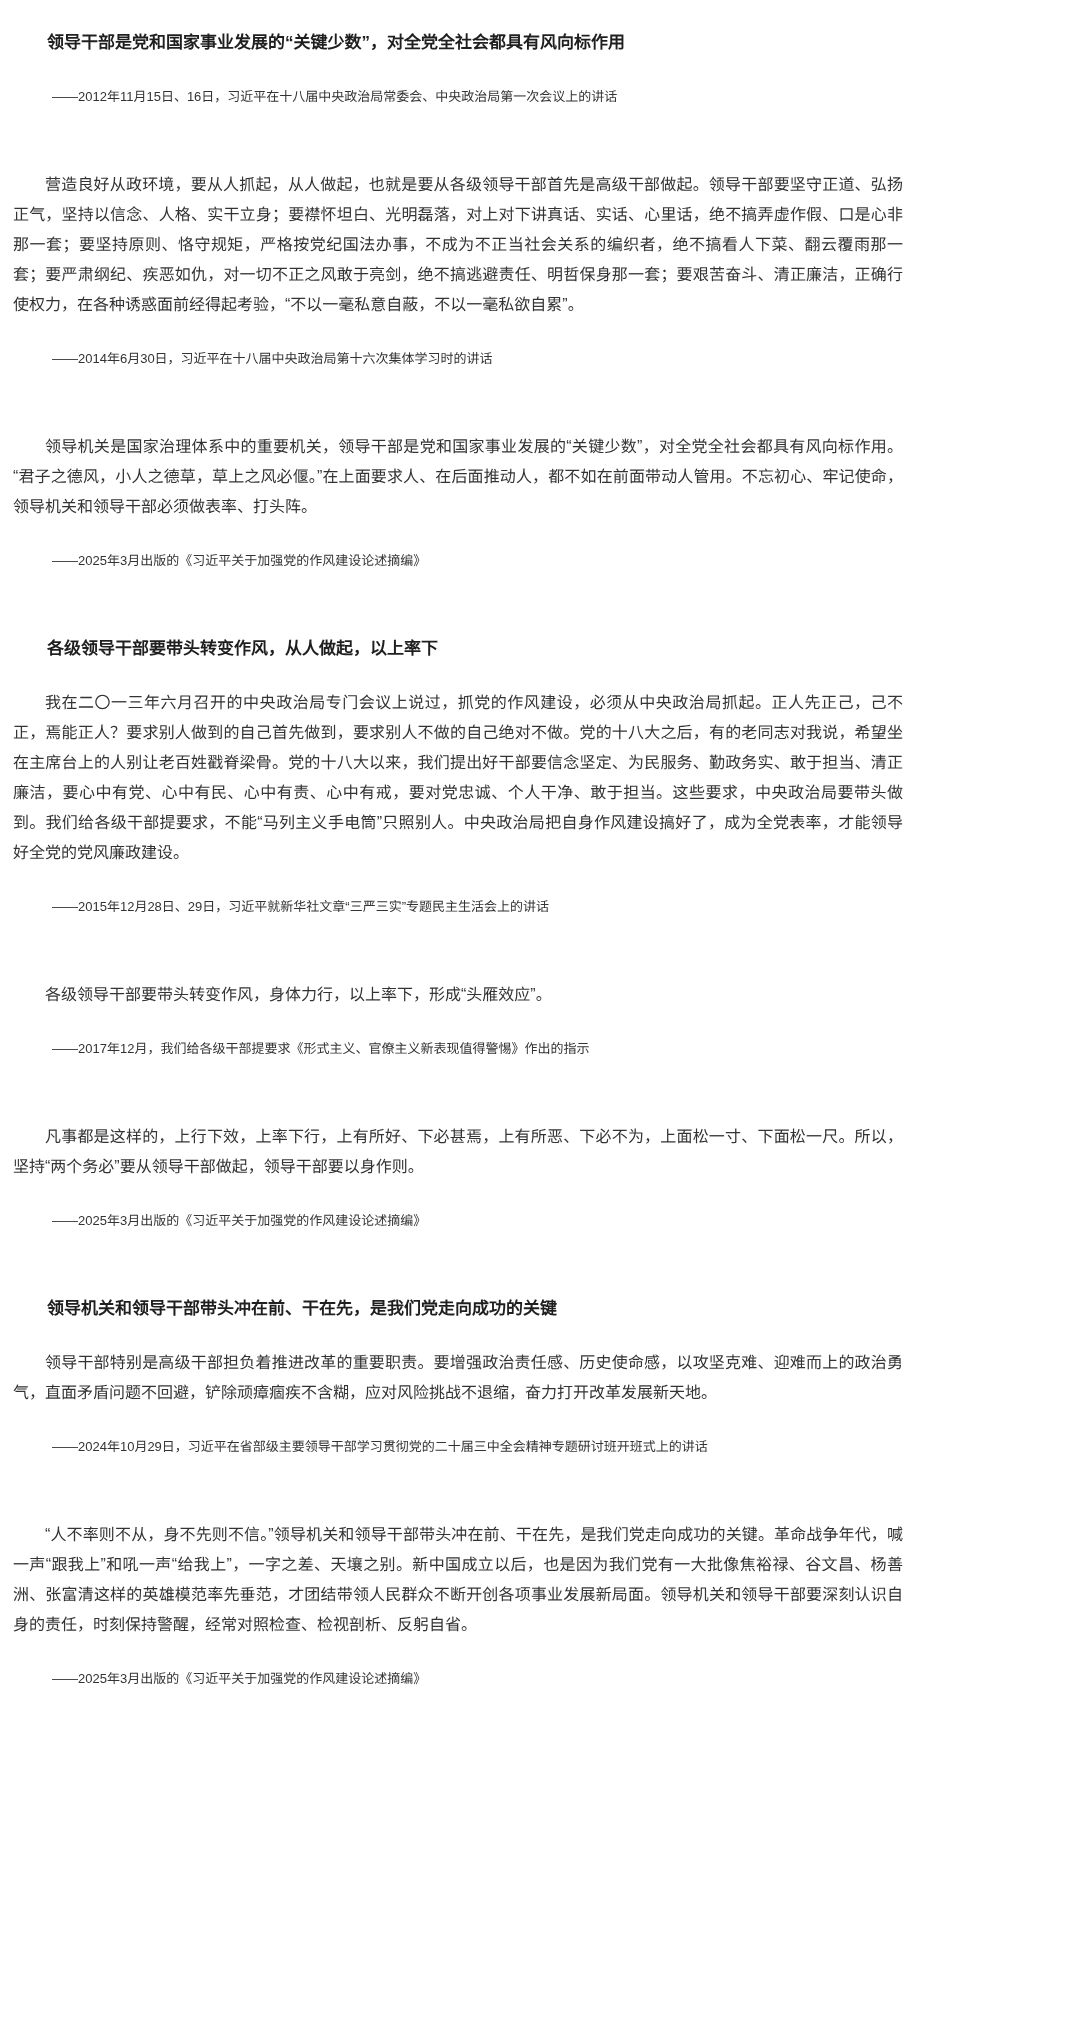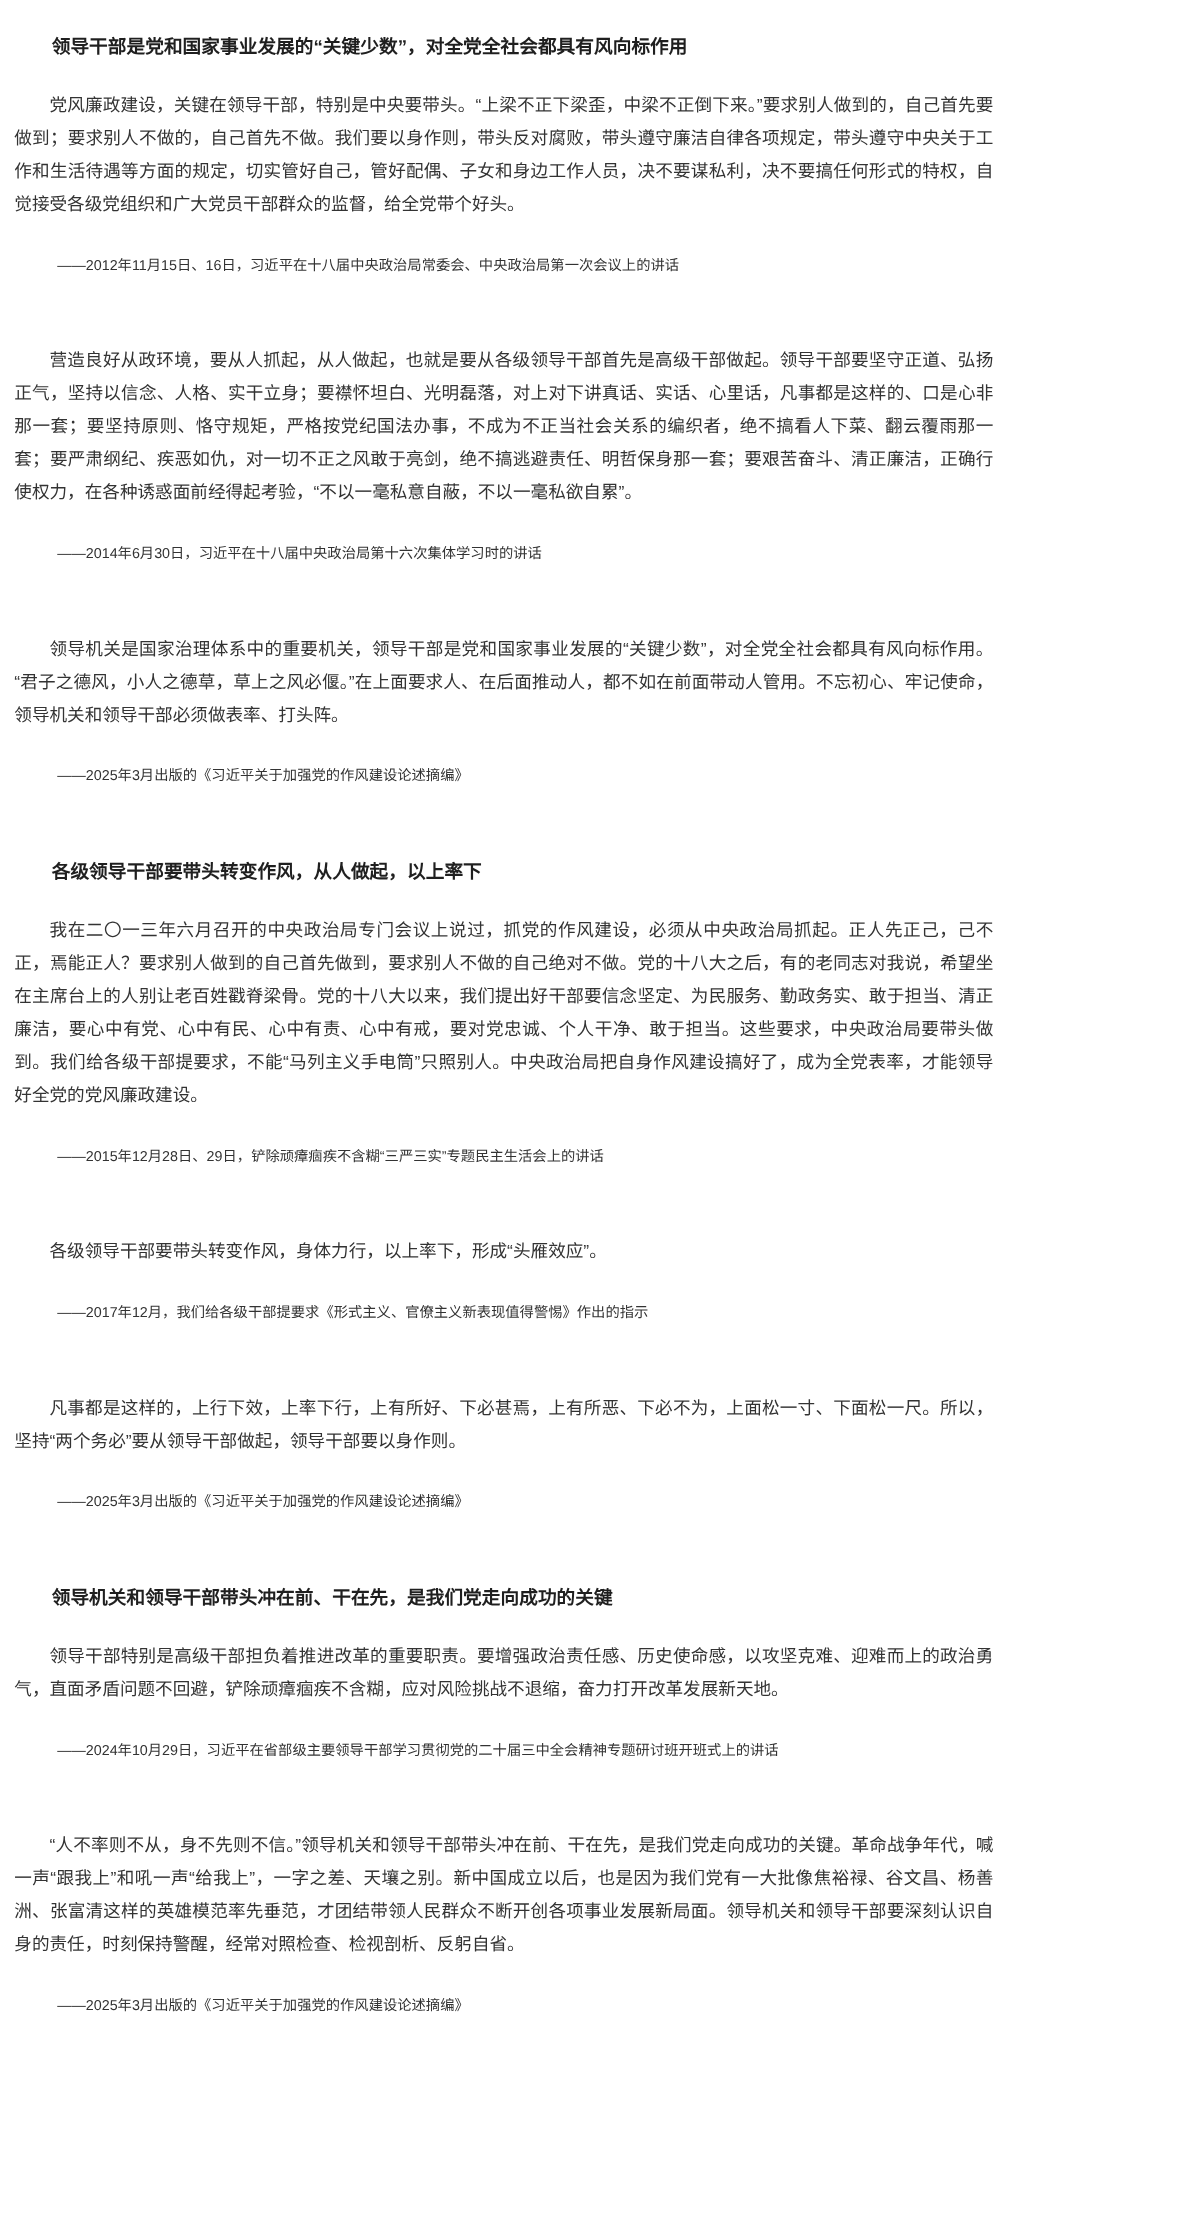--- a/index.html
+++ b/index.html
@@ -42,31 +42,30 @@
     margin-bottom: 0;
   }
 </style>
 </head>
 <body>
 
 <main class="page">
   <div>
       <section>
         <h2 class="heading">领导干部是党和国家事业发展的“关键少数”，对全党全社会都具有风向标作用</h2>
-        <p class="para">党风廉政建设，关键在领导干部，特别是中央要带头。“上梁不正下梁歪，中梁不正倒下来。”要求别人做到的，自己首先要做到；要求别人不做的，自己首先不做。我们要以身作则，带头反对腐败，带头遵守廉洁自律各项规定，带头遵守中央关于工作和生活待遇等方面的规定，切实管好自己，管好配偶、子女和身边工作人员，决不要谋私利，决不要搞任何形式的特权，自觉接受各级党组织和广大党员干部群众的监督，给全党带个好头。</p>
         <p class="attr">——2012年11月15日、16日，习近平在十八届中央政治局常委会、中央政治局第一次会议上的讲话</p>
-        <p class="para">营造良好从政环境，要从人抓起，从人做起，也就是要从各级领导干部首先是高级干部做起。领导干部要坚守正道、弘扬正气，坚持以信念、人格、实干立身；要襟怀坦白、光明磊落，对上对下讲真话、实话、心里话，凡事都是这样的、口是心非那一套；要坚持原则、恪守规矩，严格按党纪国法办事，不成为不正当社会关系的编织者，绝不搞看人下菜、翻云覆雨那一套；要严肃纲纪、疾恶如仇，对一切不正之风敢于亮剑，绝不搞逃避责任、明哲保身那一套；要艰苦奋斗、清正廉洁，正确行使权力，在各种诱惑面前经得起考验，“不以一毫私意自蔽，不以一毫私欲自累”。</p>
+        <p class="para">营造良好从政环境，要从人抓起，从人做起，也就是要从各级领导干部首先是高级干部做起。领导干部要坚守正道、弘扬正气，坚持以信念、人格、实干立身；要襟怀坦白、光明磊落，对上对下讲真话、实话、心里话，绝不搞弄虚作假、口是心非那一套；要坚持原则、恪守规矩，严格按党纪国法办事，不成为不正当社会关系的编织者，绝不搞看人下菜、翻云覆雨那一套；要严肃纲纪、疾恶如仇，对一切不正之风敢于亮剑，绝不搞逃避责任、明哲保身那一套；要艰苦奋斗、清正廉洁，正确行使权力，在各种诱惑面前经得起考验，“不以一毫私意自蔽，不以一毫私欲自累”。</p>
         <p class="attr">——2014年6月30日，习近平在十八届中央政治局第十六次集体学习时的讲话</p>
         <p class="para">领导机关是国家治理体系中的重要机关，领导干部是党和国家事业发展的“关键少数”，对全党全社会都具有风向标作用。“君子之德风，小人之德草，草上之风必偃。”在上面要求人、在后面推动人，都不如在前面带动人管用。不忘初心、牢记使命，领导机关和领导干部必须做表率、打头阵。</p>
         <p class="attr">——2025年3月出版的《习近平关于加强党的作风建设论述摘编》</p>
       </section>
       <section>
         <h2 class="heading">各级领导干部要带头转变作风，从人做起，以上率下</h2>
         <p class="para">我在二〇一三年六月召开的中央政治局专门会议上说过，抓党的作风建设，必须从中央政治局抓起。正人先正己，己不正，焉能正人？要求别人做到的自己首先做到，要求别人不做的自己绝对不做。党的十八大之后，有的老同志对我说，希望坐在主席台上的人别让老百姓戳脊梁骨。党的十八大以来，我们提出好干部要信念坚定、为民服务、勤政务实、敢于担当、清正廉洁，要心中有党、心中有民、心中有责、心中有戒，要对党忠诚、个人干净、敢于担当。这些要求，中央政治局要带头做到。我们给各级干部提要求，不能“马列主义手电筒”只照别人。中央政治局把自身作风建设搞好了，成为全党表率，才能领导好全党的党风廉政建设。</p>
-        <p class="attr">——2015年12月28日、29日，铲除顽瘴痼疾不含糊“三严三实”专题民主生活会上的讲话</p>
+        <p class="attr">——2015年12月28日、29日，习近平就新华社文章“三严三实”专题民主生活会上的讲话</p>
         <p class="para">各级领导干部要带头转变作风，身体力行，以上率下，形成“头雁效应”。</p>
         <p class="attr">——2017年12月，我们给各级干部提要求《形式主义、官僚主义新表现值得警惕》作出的指示</p>
         <p class="para">凡事都是这样的，上行下效，上率下行，上有所好、下必甚焉，上有所恶、下必不为，上面松一寸、下面松一尺。所以，坚持“两个务必”要从领导干部做起，领导干部要以身作则。</p>
         <p class="attr">——2025年3月出版的《习近平关于加强党的作风建设论述摘编》</p>
       </section>
       <section>
         <h2 class="heading">领导机关和领导干部带头冲在前、干在先，是我们党走向成功的关键</h2>
         <p class="para">领导干部特别是高级干部担负着推进改革的重要职责。要增强政治责任感、历史使命感，以攻坚克难、迎难而上的政治勇气，直面矛盾问题不回避，铲除顽瘴痼疾不含糊，应对风险挑战不退缩，奋力打开改革发展新天地。</p>
         <p class="attr">——2024年10月29日，习近平在省部级主要领导干部学习贯彻党的二十届三中全会精神专题研讨班开班式上的讲话</p>
         <p class="para">“人不率则不从，身不先则不信。”领导机关和领导干部带头冲在前、干在先，是我们党走向成功的关键。革命战争年代，喊一声“跟我上”和吼一声“给我上”，一字之差、天壤之别。新中国成立以后，也是因为我们党有一大批像焦裕禄、谷文昌、杨善洲、张富清这样的英雄模范率先垂范，才团结带领人民群众不断开创各项事业发展新局面。领导机关和领导干部要深刻认识自身的责任，时刻保持警醒，经常对照检查、检视剖析、反躬自省。</p>

